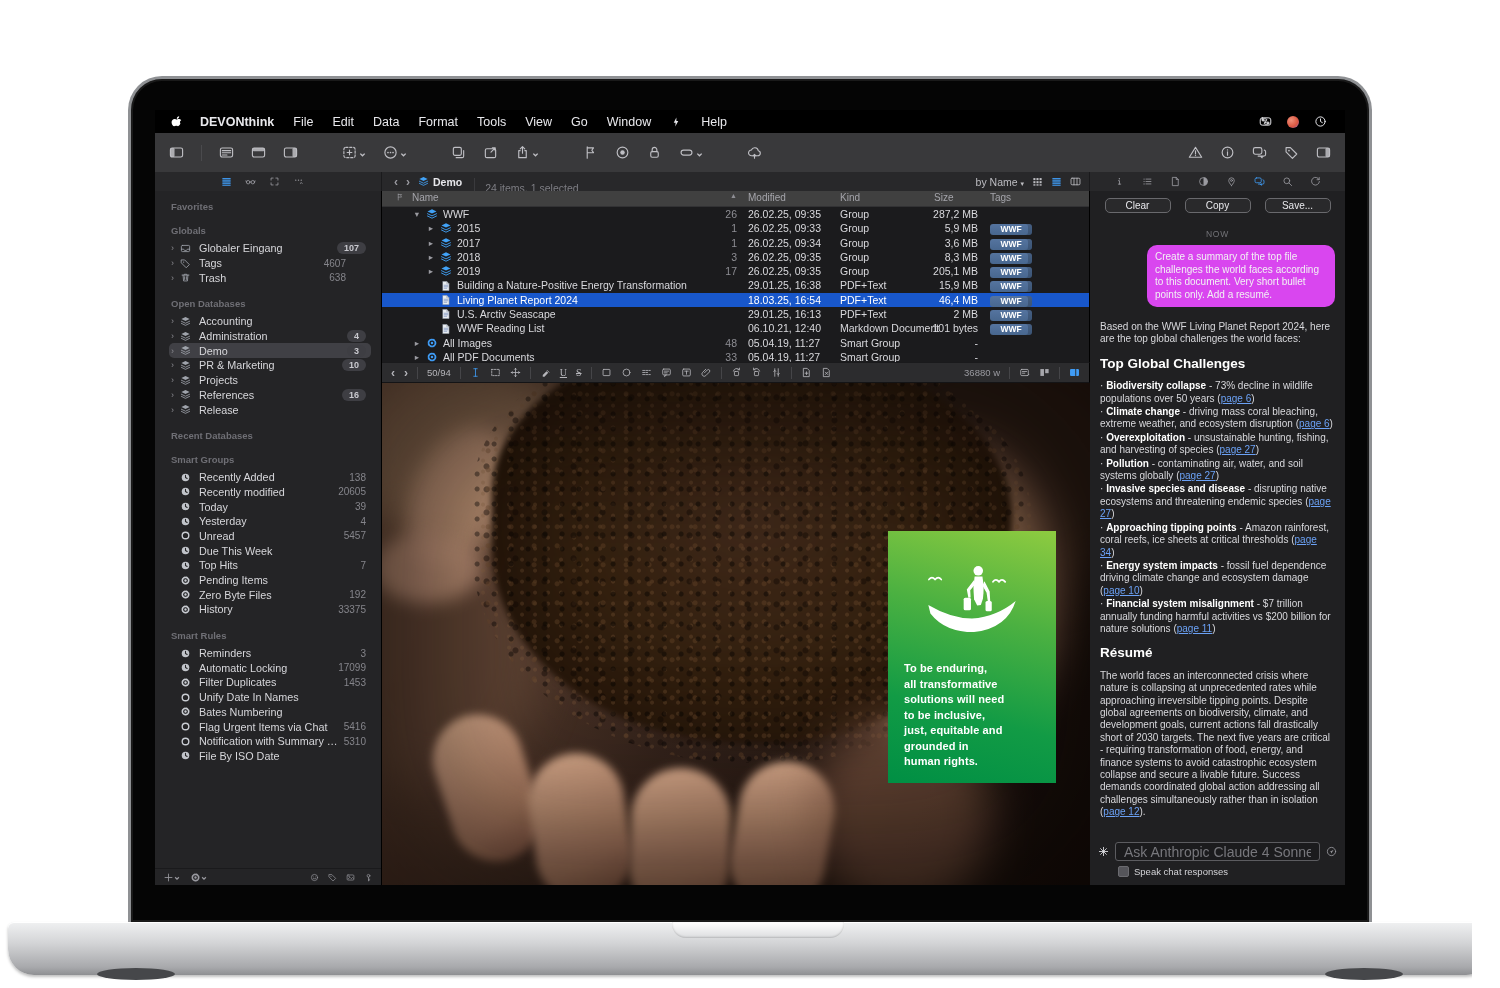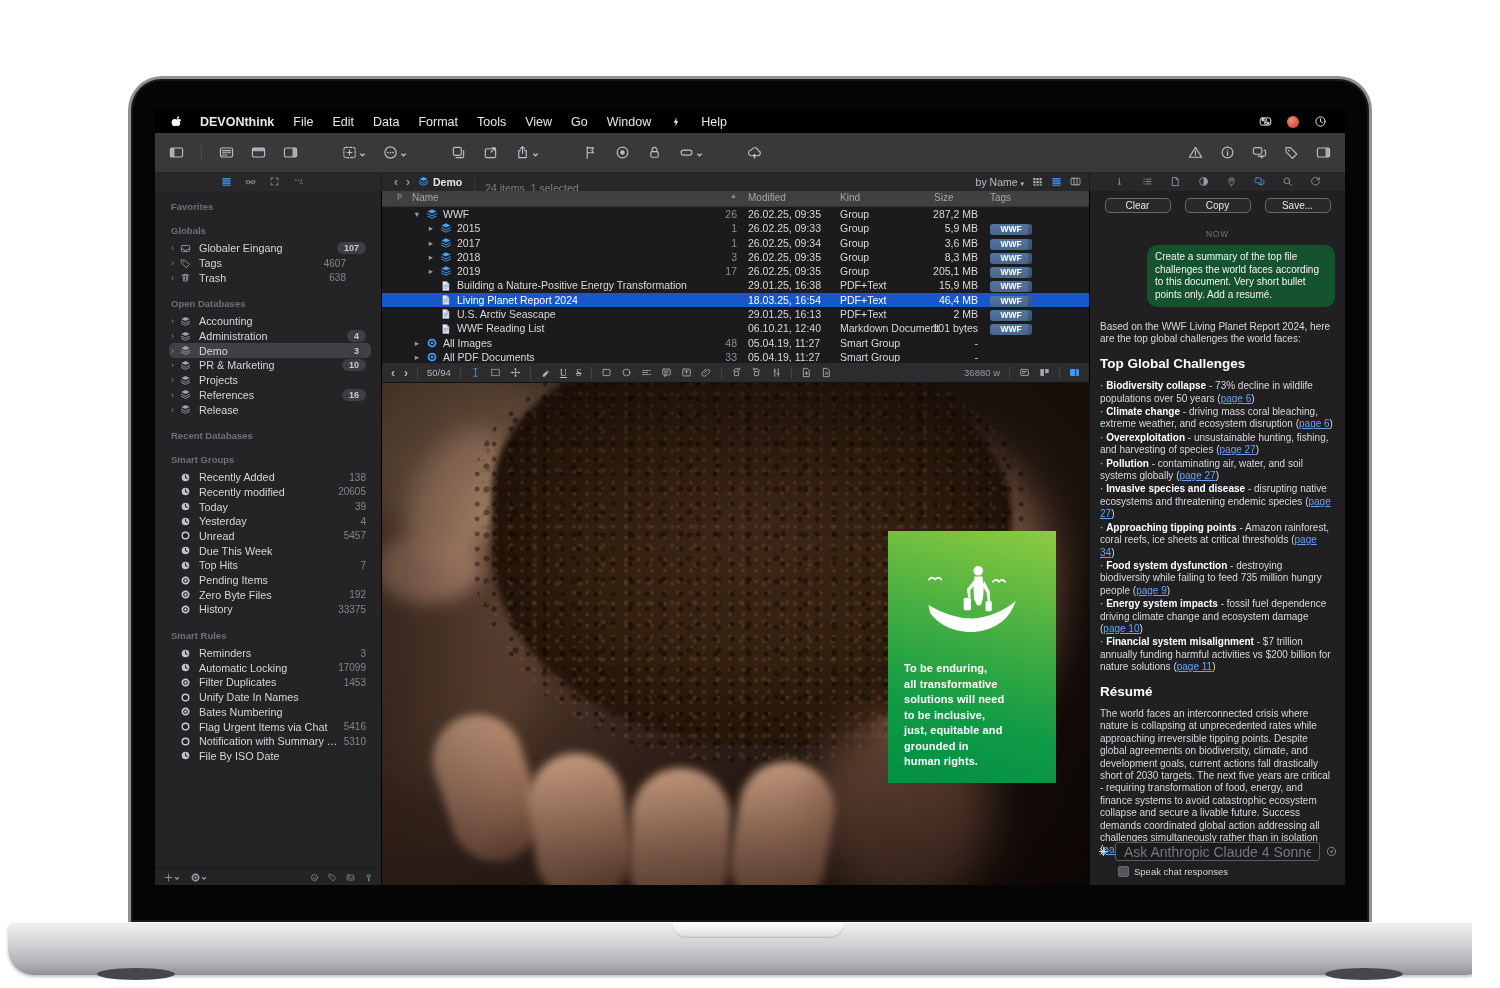--- a/index.html
+++ b/index.html
@@ -91,21 +91,21 @@
   .finger{position:absolute;background:linear-gradient(160deg,#d8ab8c,#a97a60 70%,#7d523f);filter:blur(4px);}
   .vig{position:absolute;inset:0;box-shadow:inset 0 0 140px 50px rgba(10,5,3,.6);}
   .gcard{position:absolute;left:506px;top:148px;width:168px;height:252px;background:linear-gradient(195deg,#8ecb40 0%,#4cb141 35%,#129b45 70%,#008f44 100%);color:#fff;}
   .gcard .boat{margin:28px auto 0;display:block;}
   .gcard .quote{white-space:pre-line;font-size:11px;font-weight:bold;line-height:15.5px;padding:14px 0 0 16px;letter-spacing:.1px;}
   
   .chat{position:absolute;left:935px;top:81px;right:0;height:694px;background:#202022;box-sizing:border-box;color:#dededf;font-size:10px;}
   .chat-top{display:flex;justify-content:center;gap:14px;padding:7px 0 4px;}
   .cbtn{background:#29292b;border:1px solid #69696d;border-radius:5px;color:#e8e8ec;font-size:10px;padding:1px 0;width:66px;text-align:center;}
   .tstamp{text-align:center;color:#737378;font-size:8.5px;letter-spacing:.8px;margin:12px 0 6px;}
-  .bubble{background:#14532d;border-radius:10px;color:#f2f2f4;width:172px;margin:0 10px 10px auto;padding:6px 8px;line-height:12.5px;}
+  .bubble{background:#d946ef;border-radius:10px;color:#f2f2f4;width:172px;margin:0 10px 10px auto;padding:6px 8px;line-height:12.5px;}
   .msg{padding:4px 12px 0 10px;line-height:12.4px;color:#d8d8dc;}
   .msg h3{font-size:13.5px;color:#fff;margin:12px 0 10px;}
   .msg .blk{margin:0 0 1px;}
   .msg b{color:#fff;}
   a.plink{color:#6ba1f5;text-decoration:underline;}
   .chat-input{position:absolute;left:0;bottom:24px;width:100%;display:flex;align-items:center;gap:6px;padding:0 8px;box-sizing:border-box;color:#c9c9ce;}
   .chat-input .field{flex:1;height:17px;border:1px solid #5c5c60;border-radius:3px;background:#1b1b1d;display:flex;align-items:center;padding:0 6px;}
   .chat-input input{background:none;border:none;outline:none;color:#ddd;font-size:14px;width:100%;}
   .chat-input input::placeholder{color:#77777c;}
   .speak{position:absolute;left:28px;bottom:8px;display:flex;align-items:center;gap:5px;font-size:9.5px;color:#d3d3d7;}
@@ -1407,21 +1407,20 @@
 
 
               <div class="blk"><span>·</span> <b>Overexploitation</b> <span>-</span> <span>unsustainable hunting, fishing, and harvesting of species</span> <span>(</span><a class="plink" href="#">page 27</a><span>)</span></div>
 
               <div class="blk"><span>·</span> <b>Pollution</b> <span>-</span> <span>contaminating air, water, and soil systems globally</span> <span>(</span><a class="plink" href="#">page 27</a><span>)</span></div>
 
               <div class="blk"><span>·</span> <b>Invasive species and disease</b> <span>-</span> <span>disrupting native ecosystems and threatening endemic species</span> <span>(</span><a class="plink" href="#">page 27</a><span>)</span></div>
 
               <div class="blk"><span>·</span> <b>Approaching tipping points</b> <span>-</span> <span>Amazon rainforest, coral reefs, ice sheets at critical thresholds</span> <span>(</span><a class="plink" href="#">page 34</a><span>)</span></div>
 
-              <div class="blk"><span>·</span> <b>Food system dysfunction</b> <span>-</span> <span>destroying biodiversity while failing to feed 735 million hungry people</span> <span>(</span><a class="plink" href="#">page 9</a><span>)</span></div>
 
               <div class="blk"><span>·</span> <b>Energy system impacts</b> <span>-</span> <span>fossil fuel dependence driving climate change and ecosystem damage</span> <span>(</span><a class="plink" href="#">page 10</a><span>)</span></div>
 
               <div class="blk"><span>·</span> <b>Financial system misalignment</b> <span>-</span> <span>$7 trillion annually funding harmful activities vs $200 billion for nature solutions</span> <span>(</span><a class="plink" href="#">page 11</a><span>)</span></div>
             </div>
           <h3>Résumé</h3>
           <div><span>The world faces an interconnected crisis where nature is collapsing at unprecedented rates while approaching irreversible tipping points. Despite global agreements on biodiversity, climate, and development goals, current actions fall drastically short of 2030 targets. The next five years are critical - requiring transformation of food, energy, and finance systems to avoid catastrophic ecosystem collapse and secure a livable future. Success demands coordinated global action addressing all challenges simultaneously rather than in isolation </span><span>(</span><a class="plink" href="#">page 12</a><span>)</span><span>.</span></div>
         </div>
         <div class="chat-input">
           <span style="color:#e8e8ec;">

